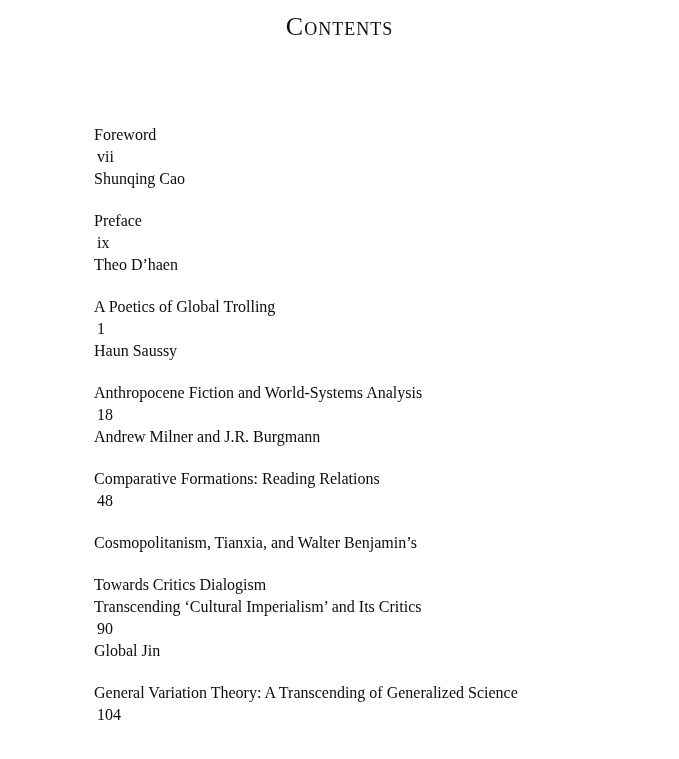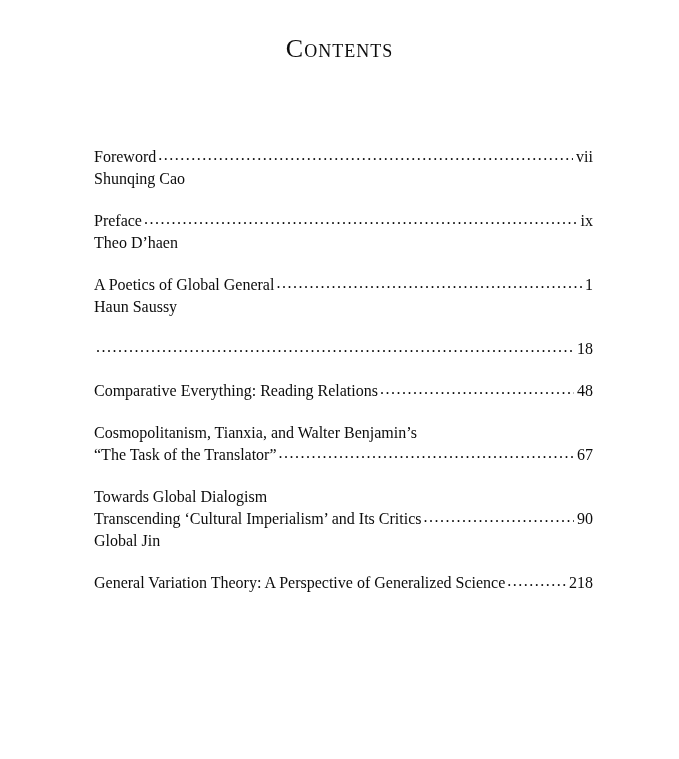--- a/index.html
+++ b/index.html
@@ -14,21 +14,21 @@
     color: #0c0c0c;
     overflow: hidden;
   }
   .page {
     width: 679px;
     height: 759px;
     position: relative;
   }
   .doc-title {
     margin: 0;
-    padding-top: 32px;
+    padding-top: 10px;
     text-align: center;
     font-size: 26px;
     font-weight: normal;
     font-variant: small-caps;
     letter-spacing: 1px;
     line-height: 34px;
   }
   .toc {
     margin-left: 94px;
     width: 499px;
@@ -36,20 +36,21 @@
     font-size: 16px;
   }
   .entry {
     margin-bottom: 20px;
   }
   .line {
     display: flex;
     align-items: baseline;
     line-height: 22px;
     white-space: nowrap;
+    flex-direction: column;
   }
   .t {
     flex: 0 0 auto;
   }
   .leader {
     flex: 1 1 auto;
     overflow: hidden;
     margin-left: 2px;
     position: relative;
     align-self: stretch;
@@ -90,67 +91,64 @@
     <div class="line">
           <span class="t">Preface</span>
           <span class="leader"></span>
           <span class="pg">ix</span>
         </div>
         <div class="author">Theo D’haen</div>
   </div>
 
   <div class="entry">
     <div class="line">
-          <span class="t">A Poetics of Global General</span>
+          <span class="t">A Poetics of Global Trolling</span>
           <span class="leader"></span>
           <span class="pg">1</span>
         </div>
         <div class="author">Haun Saussy</div>
   </div>
 
   <div class="entry">
     <div class="line">
+          <span class="t">Anthropocene Fiction and World-Systems Analysis</span>
           <span class="leader"></span>
           <span class="pg">18</span>
         </div>
+        <div class="author">Andrew Milner and J.R. Burgmann</div>
   </div>
 
   <div class="entry">
     <div class="line">
-          <span class="t">Comparative Everything: Reading Relations</span>
+          <span class="t">Comparative Formations: Reading Relations</span>
           <span class="leader"></span>
           <span class="pg">48</span>
         </div>
   </div>
 
 
   <div class="entry">
     <div class="line">
           <span class="t">Cosmopolitanism, Tianxia, and Walter Benjamin’s</span>
         </div>
-        <div class="line">
-          <span class="t">“The Task of the Translator”</span>
-          <span class="leader"></span>
-          <span class="pg">67</span>
-        </div>
   </div>
 
   <div class="entry">
     <div class="line">
-          <span class="t">Towards Global Dialogism</span>
+          <span class="t">Towards Critics Dialogism</span>
         </div>
         <div class="line">
           <span class="t">Transcending ‘Cultural Imperialism’ and Its Critics</span>
           <span class="leader"></span>
           <span class="pg">90</span>
         </div>
         <div class="author">Global Jin</div>
   </div>
 
   <div class="entry">
     <div class="line">
-          <span class="t">General Variation Theory: A Perspective of Generalized Science</span>
+          <span class="t">General Variation Theory: A Transcending of Generalized Science</span>
           <span class="leader"></span>
-          <span class="pg">218</span>
+          <span class="pg">104</span>
         </div>
   </div>
 </div>
 </div>
 
 </body></html>

